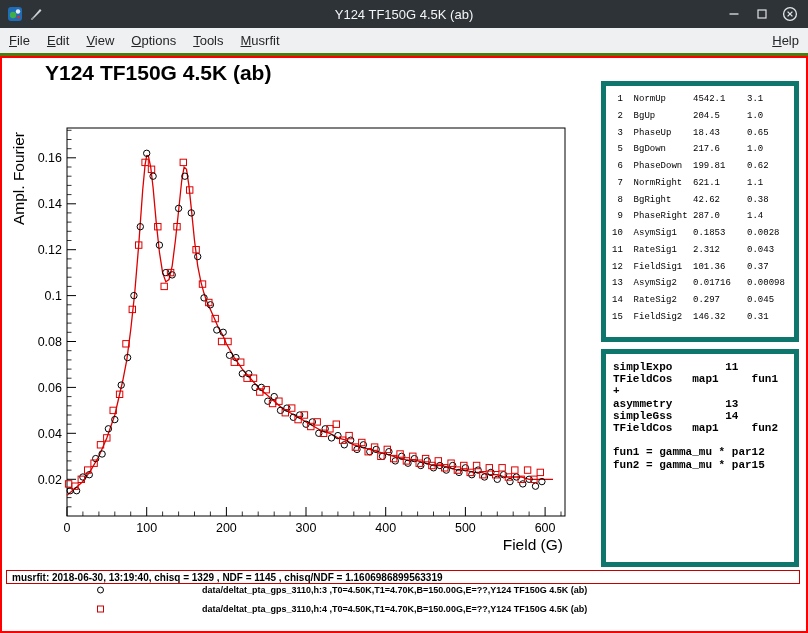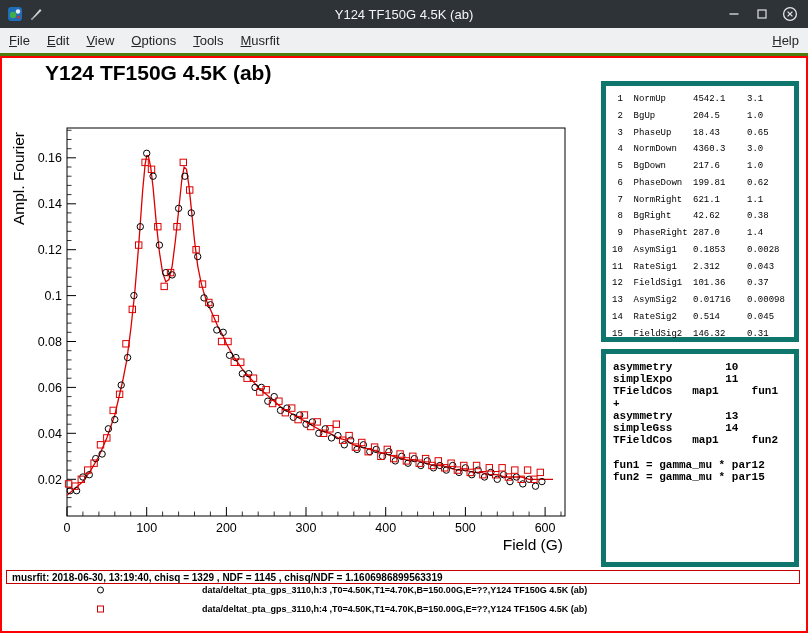--- a/index.html
+++ b/index.html
@@ -351,36 +351,34 @@
         <rect x="516.0" y="418.1" width="6.4" height="6.4" fill="none" stroke="#dd0000" stroke-width="1"></rect>
         <rect x="522.4" y="408.9" width="6.4" height="6.4" fill="none" stroke="#dd0000" stroke-width="1"></rect>
         <rect x="528.7" y="418.1" width="6.4" height="6.4" fill="none" stroke="#dd0000" stroke-width="1"></rect>
         <rect x="535.1" y="411.2" width="6.4" height="6.4" fill="none" stroke="#dd0000" stroke-width="1"></rect>
       </svg>
 
     <div class="pave param-box">
         <div class="param-row"> 1  NormUp     4542.1    3.1</div>
         <div class="param-row"> 2  BgUp       204.5     1.0</div>
         <div class="param-row"> 3  PhaseUp    18.43     0.65</div>
-        <div class="param-row"> 4  NormDown   4360.3    3.0</div>
         <div class="param-row"> 5  BgDown     217.6     1.0</div>
         <div class="param-row"> 6  PhaseDown  199.81    0.62</div>
         <div class="param-row"> 7  NormRight  621.1     1.1</div>
         <div class="param-row"> 8  BgRight    42.62     0.38</div>
         <div class="param-row"> 9  PhaseRight 287.0     1.4</div>
         <div class="param-row">10  AsymSig1   0.1853    0.0028</div>
         <div class="param-row">11  RateSig1   2.312     0.043</div>
         <div class="param-row">12  FieldSig1  101.36    0.37</div>
         <div class="param-row">13  AsymSig2   0.01716   0.00098</div>
-        <div class="param-row">14  RateSig2   0.514     0.045</div>
+        <div class="param-row">14  RateSig2   0.297     0.045</div>
         <div class="param-row">15  FieldSig2  146.32    0.31</div>
       </div>
 
     <div class="pave theory-box">
-        <div class="theory-line">asymmetry        10</div>
         <div class="theory-line">simplExpo        11</div>
         <div class="theory-line">TFieldCos   map1     fun1</div>
         <div class="theory-line">+</div>
         <div class="theory-line">asymmetry        13</div>
         <div class="theory-line">simpleGss        14</div>
         <div class="theory-line">TFieldCos   map1     fun2</div>
         <div class="theory-line"></div>
         <div class="theory-line">fun1 = gamma_mu * par12</div>
         <div class="theory-line">fun2 = gamma_mu * par15</div>
       </div>

